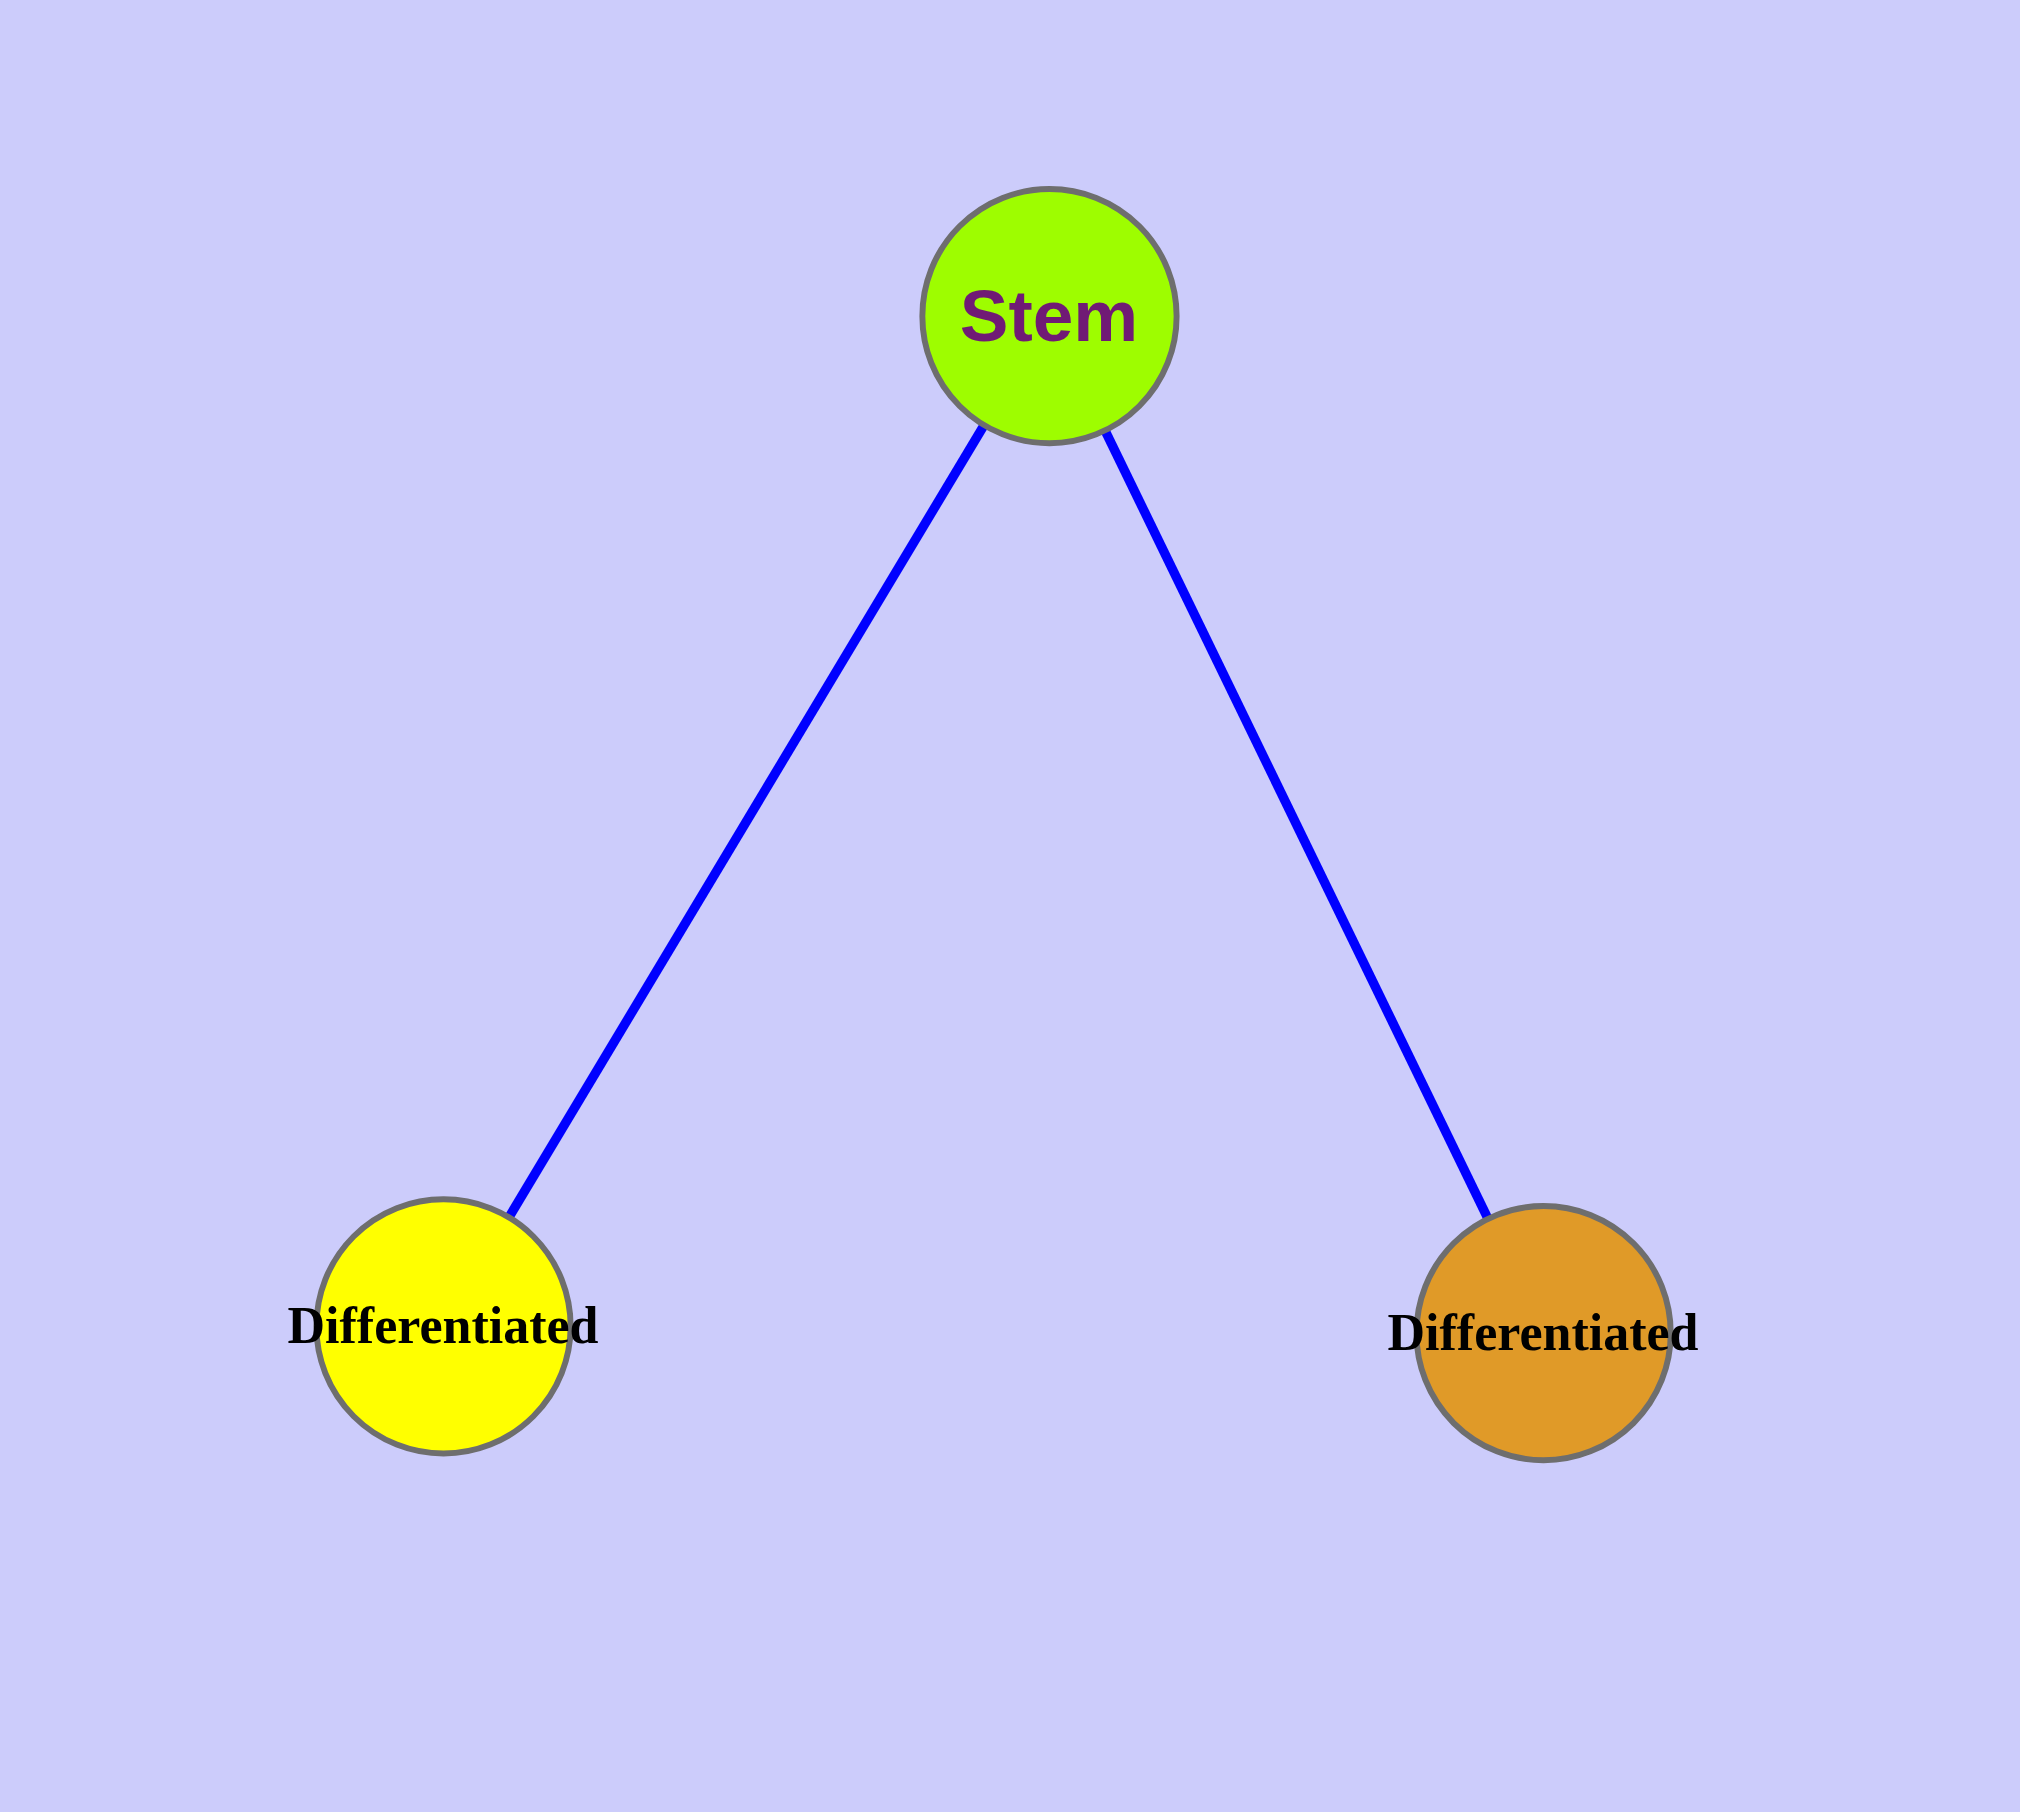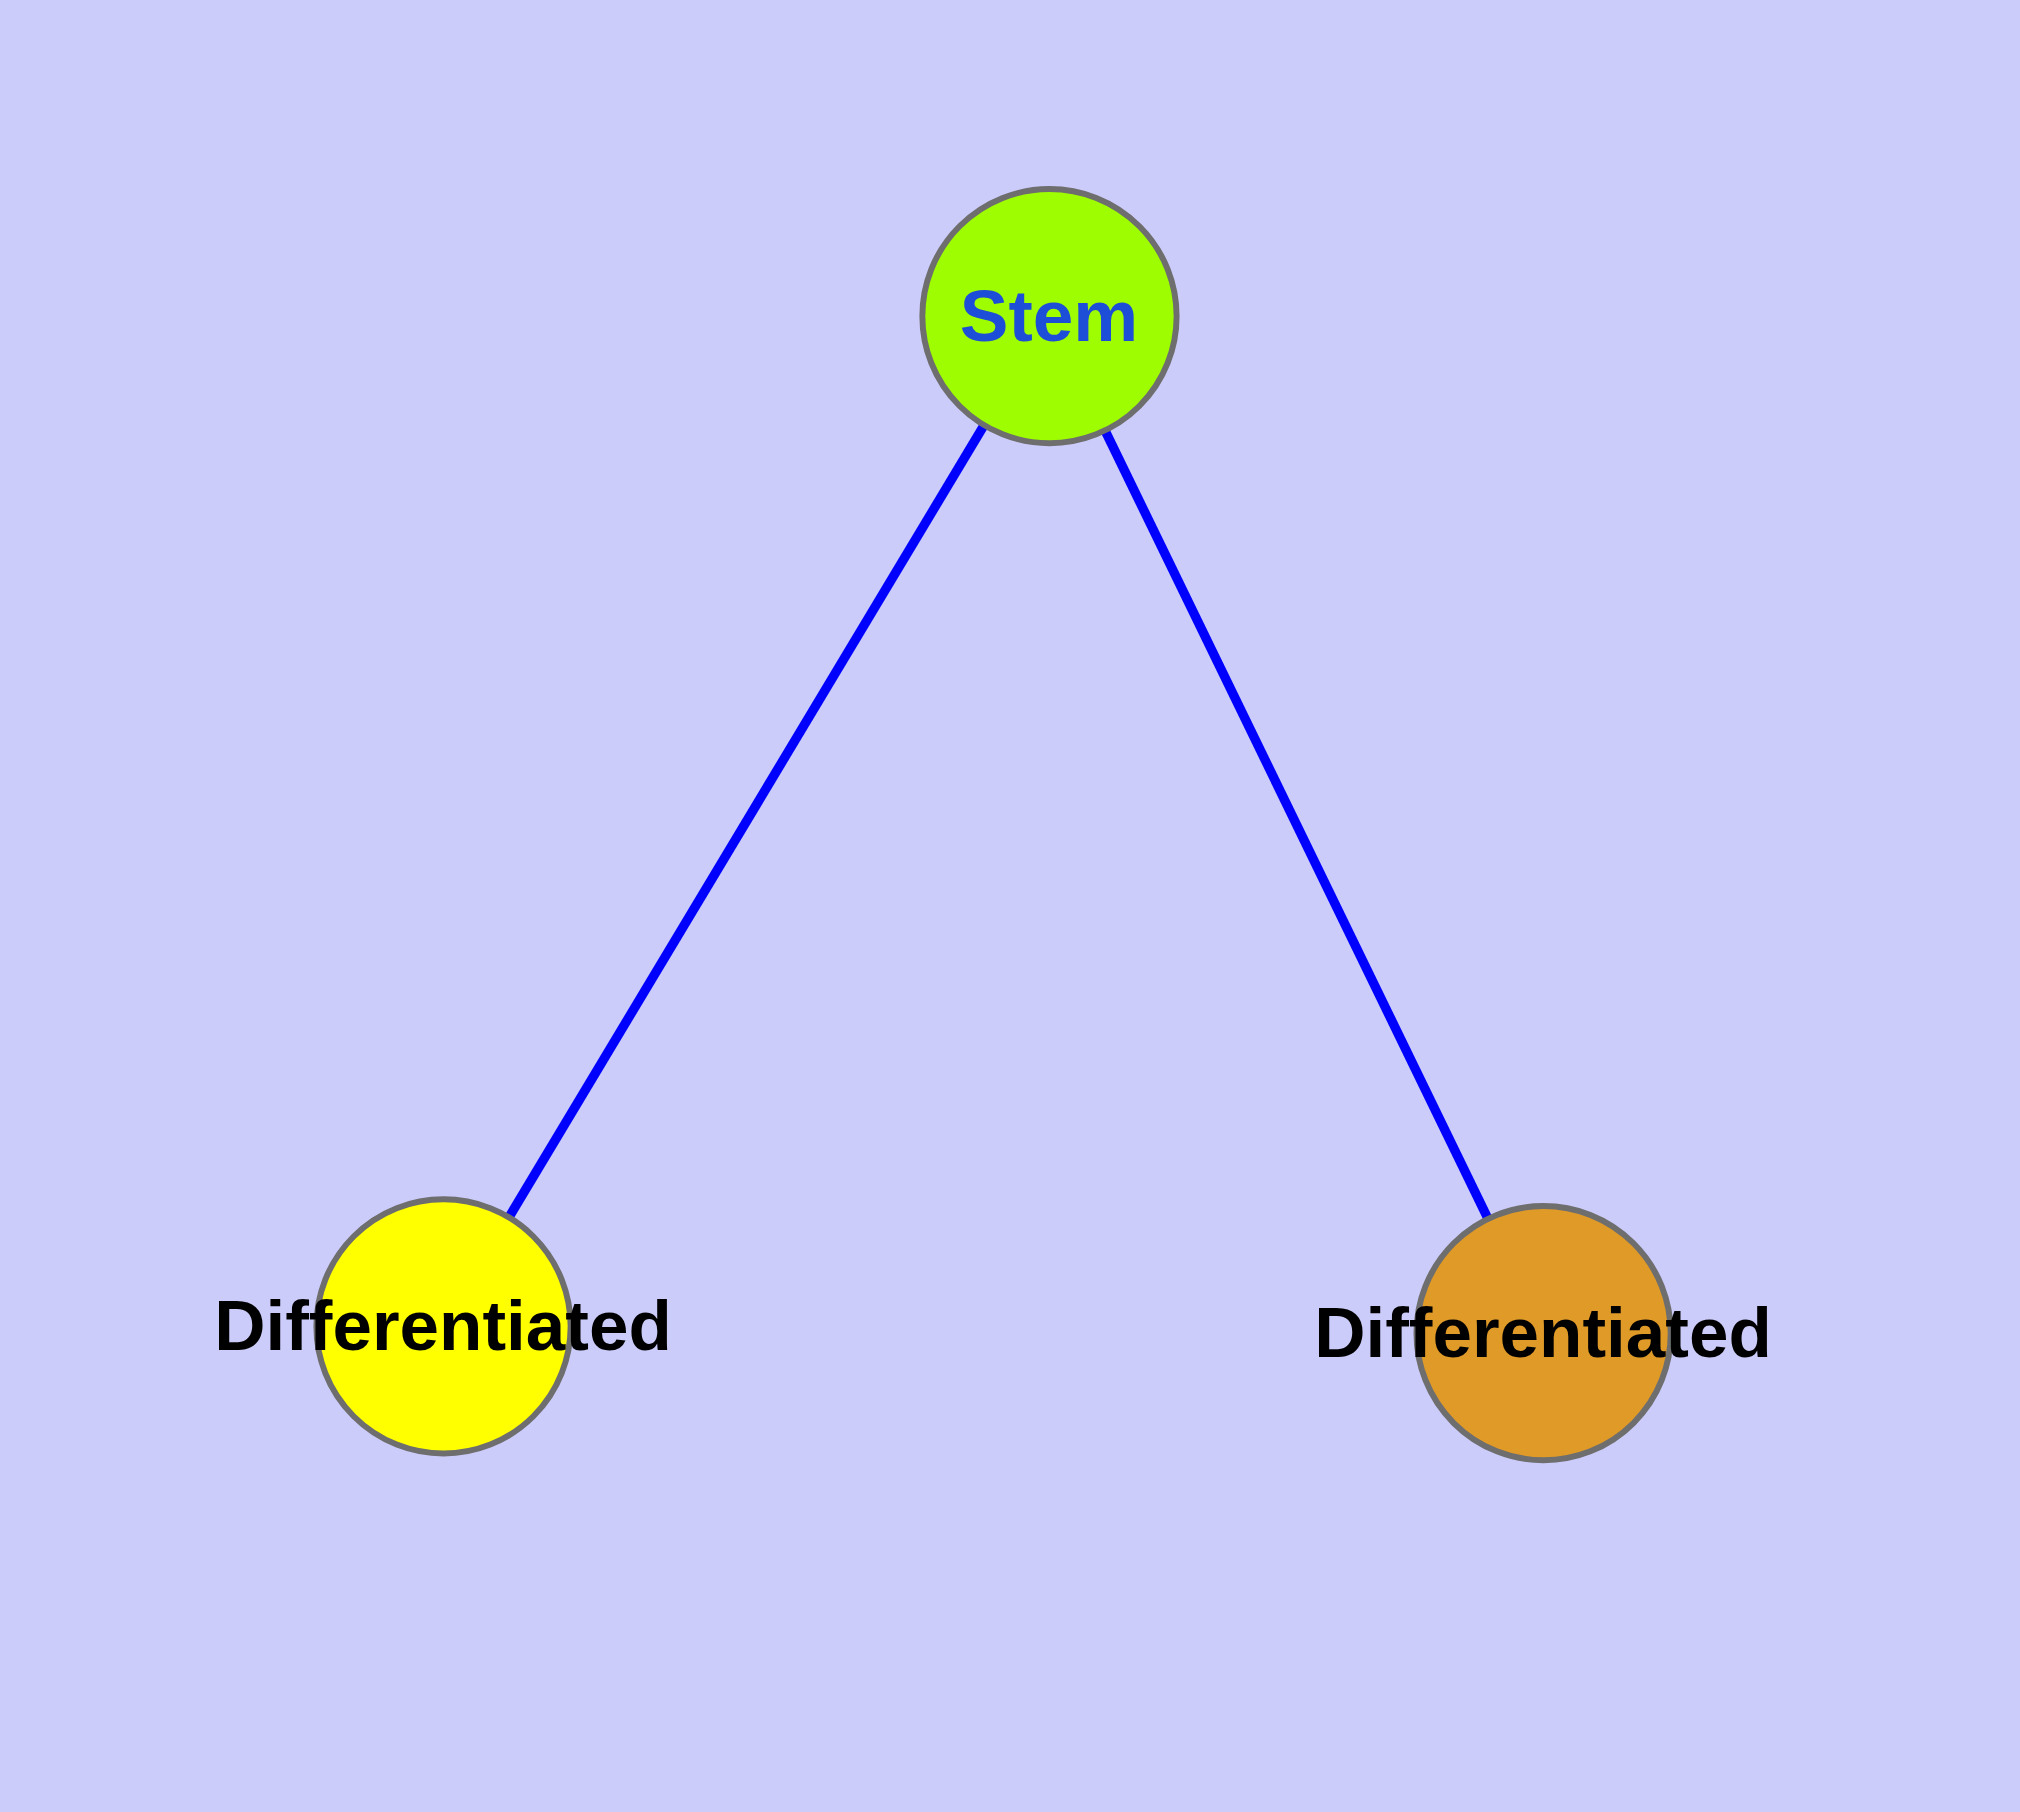--- a/index.html
+++ b/index.html
@@ -37,40 +37,41 @@
     font-weight: bold;
     color: #000000;
     line-height: 1.16;
     pointer-events: none;
     transform: translate(-50%, -50%);
   }
   .label-stem {
     font-size: 73px;
   }
   .label-diff {
-    font-size: 71px;
+    font-size: 52px;
+    font-family: Liberation Serif, serif;
   }
 </style>
 </head>
 <body>
 
 <div id="canvas">
 
   <svg id="graph-svg" viewBox="0 0 2384 2138">
     <g id="edge-layer">
         <line x1="1238" y1="373" x2="523" y2="1565" stroke="#0000ff" stroke-width="11" stroke-linecap="butt"></line>
         <line x1="1238" y1="373" x2="1821" y2="1573" stroke="#0000ff" stroke-width="11" stroke-linecap="butt"></line>
       </g>
     <g id="node-layer">
         <circle cx="1238" cy="373" r="150" fill="#9efd00" stroke="#6e6e6e" stroke-width="7"></circle>
         <circle cx="523" cy="1565" r="150" fill="#ffff00" stroke="#6e6e6e" stroke-width="7"></circle>
         <circle cx="1821" cy="1573" r="150" fill="#e09a28" stroke="#6e6e6e" stroke-width="7"></circle>
       </g>
   </svg>
 
   <div id="label-layer">
-      <div class="node-label label-stem" style="left: 1049px; top: 316px; color: #1d4ed8;"><div>Stem</div></div>
+      <div class="node-label label-stem" style="left: 1049px; top: 316px; color: #701a75;"><div>Stem</div></div>
       <div class="node-label label-diff" style="left: 443px; top: 1326px; color: rgb(0, 0, 0);"><div>Differentiated</div></div>
       <div class="node-label label-diff" style="left: 1543px; top: 1333px; color: rgb(0, 0, 0);"><div>Differentiated</div></div>
     </div>
 
 </div>
 
 
 </body></html>

